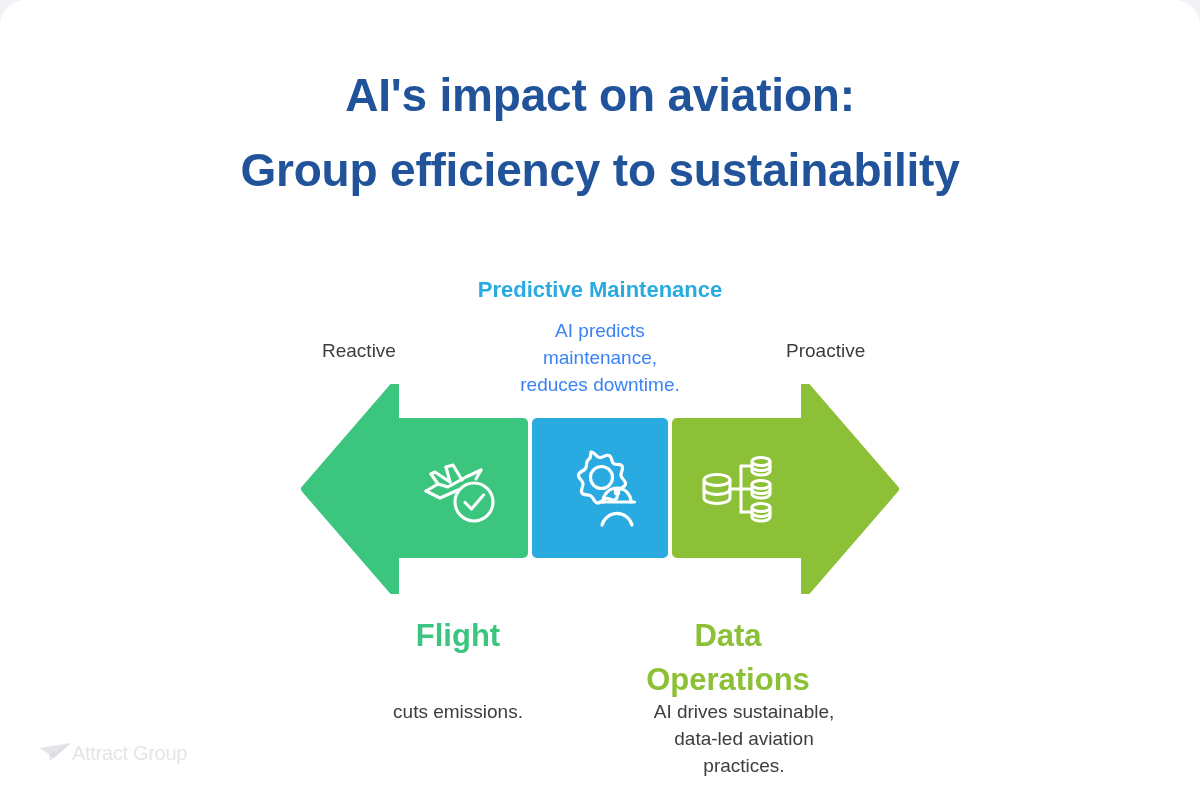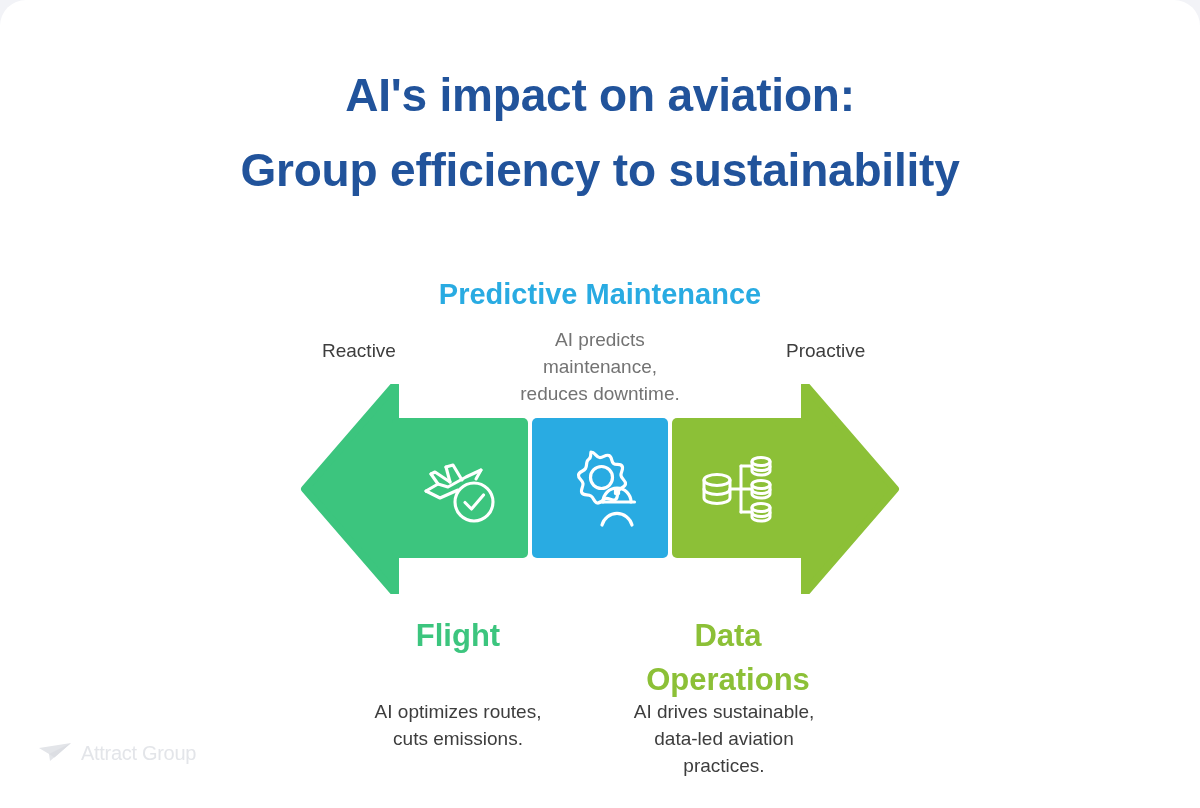--- a/index.html
+++ b/index.html
@@ -50,27 +50,27 @@
   
   .center-head {
     position: absolute;
     left: 400px;
     top: 276px;
     width: 400px;
     text-align: center;
   }
   .center-title {
     color: #29abe2;
-    font-size: 29px;
+    font-size: 22px;
     font-weight: bold;
     line-height: 1.3;
   }
   .center-desc {
     margin-top: 12px;
-    color: #737373;
+    color: #3b82f6;
     font-size: 19px;
     line-height: 1.43;
     font-weight: normal;
   }
   .center-desc span { display: block; }
 
   
   .endpoint {
     position: absolute;
     top: 340px;
@@ -134,30 +134,29 @@
     position: absolute;
     top: 698px;
     width: 280px;
     text-align: center;
     color: #3d3d3d;
     font-size: 19px;
     line-height: 1.43;
   }
   .col-desc span { display: block; }
   .col-desc.flight { left: 318px; }
-  .col-desc.data   { left: 584px; }
+  .col-desc.data   { left: 604px; }
 
   
   .logo {
     position: absolute;
     left: 38px;
     top: 742px;
     display: flex;
     align-items: center;
-    gap: 9px;
   }
   .logo-mark { display: block; }
   .logo-text {
     color: #e3e5e9;
     font-size: 20px;
     letter-spacing: -0.3px;
     line-height: 1;
     white-space: nowrap;
   }
 </style>
@@ -286,21 +285,20 @@
 
     <div class="col-label flight">
       <span>Flight</span>
     </div>
     <div class="col-label data">
       <span>Data</span>
       <span>Operations</span>
     </div>
 
     <div class="col-desc flight">
-      <span>AI optimizes routes,</span>
       <span>cuts emissions.</span>
     </div>
     <div class="col-desc data">
       <span>AI drives sustainable,</span>
       <span>data-led aviation</span>
       <span>practices.</span>
     </div>
 
     <div class="logo">
       <svg class="logo-mark" width="34" height="22" viewBox="0 0 34 22">

